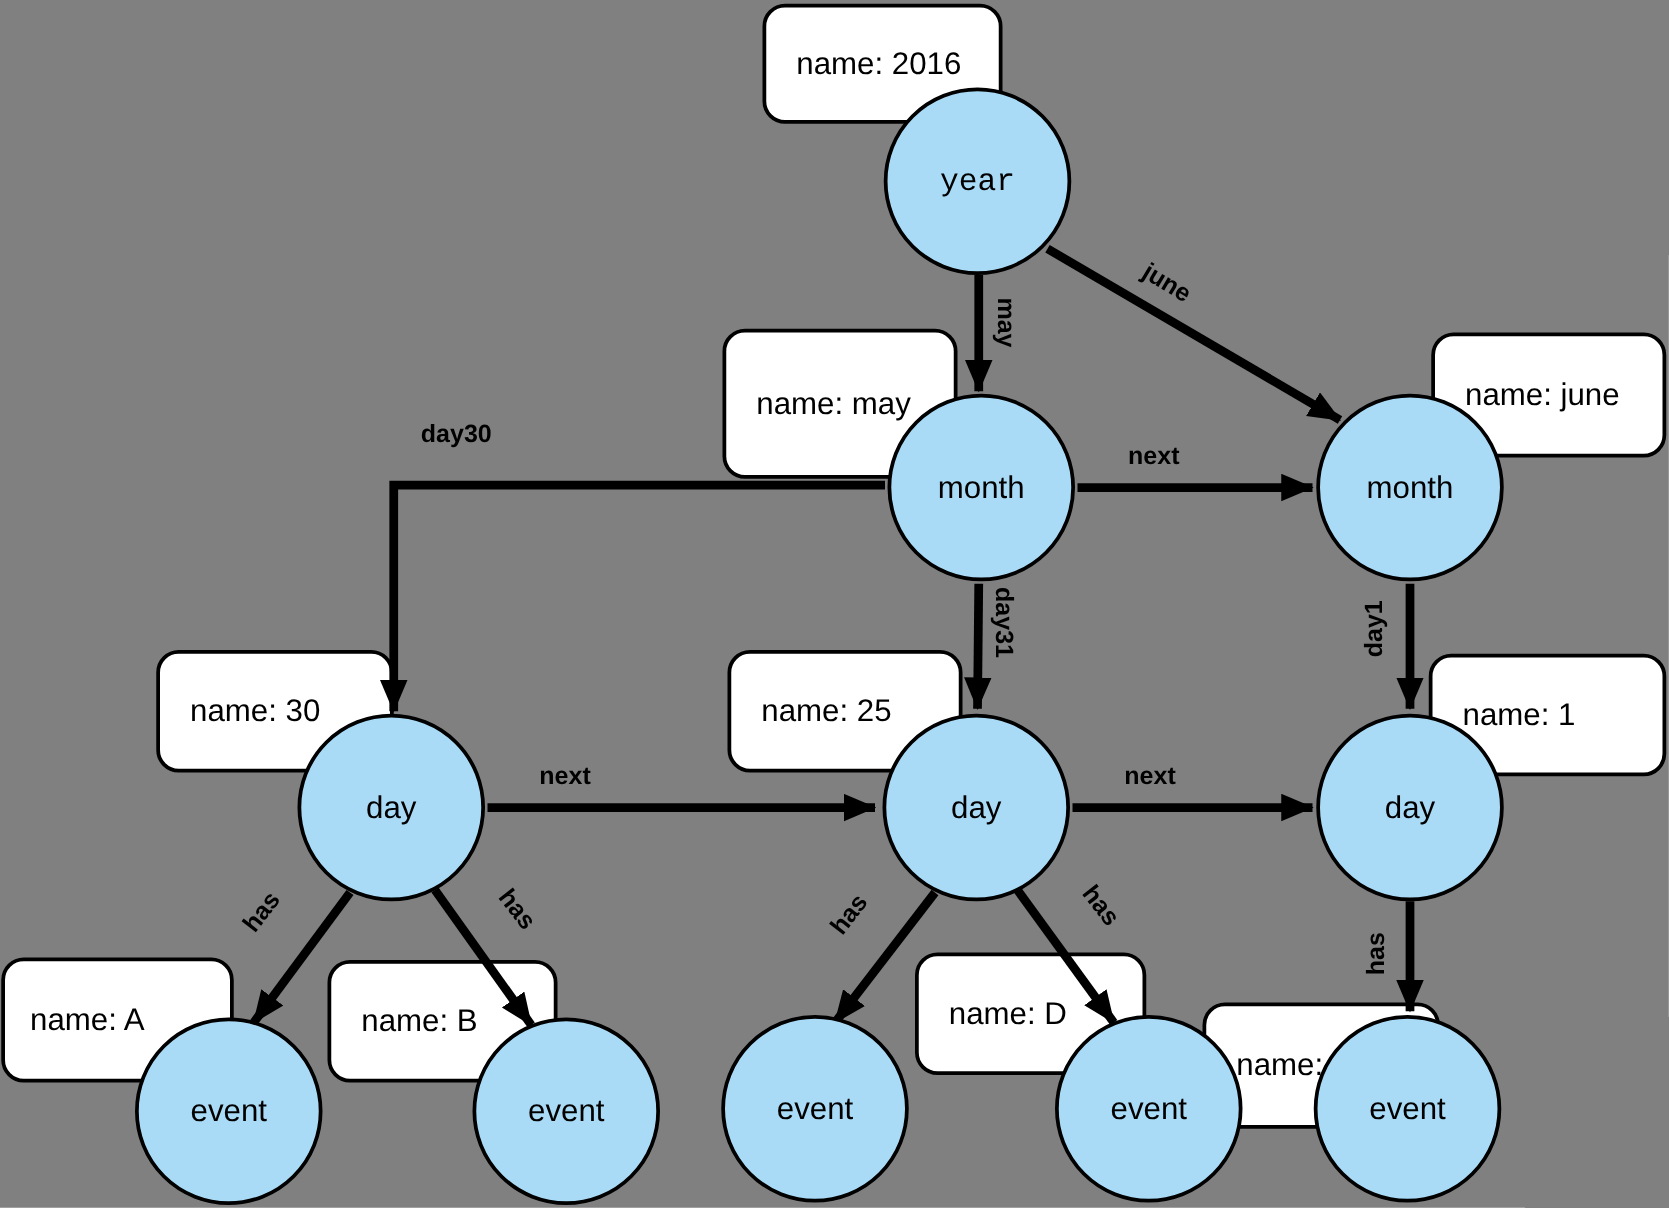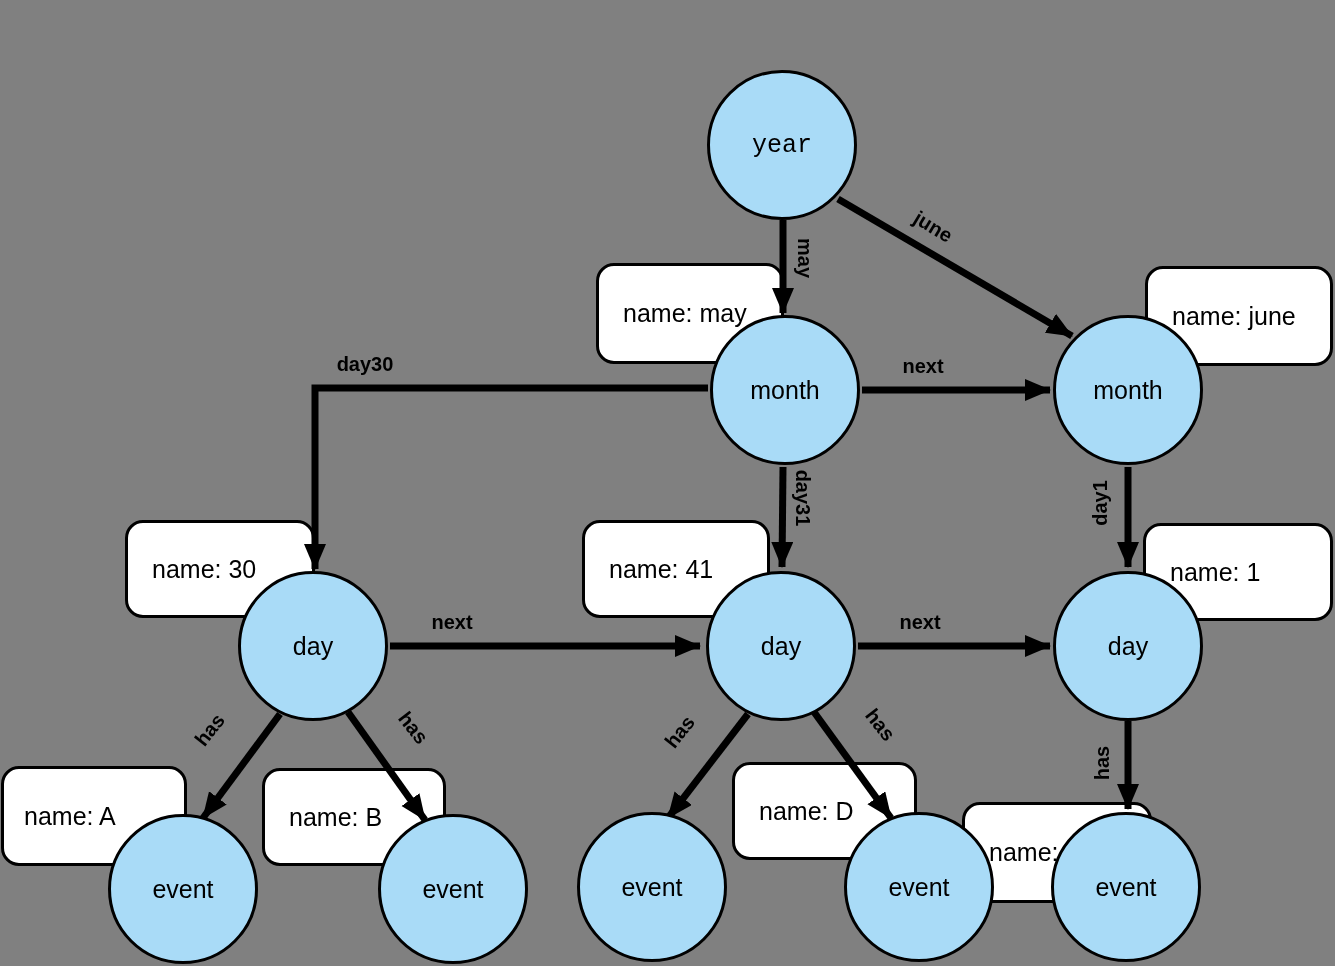--- a/index.html
+++ b/index.html
@@ -54,24 +54,25 @@
     font-weight: bold;
     white-space: nowrap;
     z-index: 4;
   }
 </style>
 </head>
 <body>
 
 <div id="canvas">
 
-  <div class="pbox" style="left:596px; top:263px; width:188px; height:101px;">name: may</div>
+  <div class="pbox" style="left:610px; top:3px;   width:192px; height:96px;">name: 2016</div>
+  <div class="pbox" style="left:578px; top:263px; width:188px; height:120px;">name: may</div>
   <div class="pbox" style="left:1145px;top:266px; width:188px; height:100px;">name: june</div>
   <div class="pbox" style="left:112px; top:520px; width:190px; height:98px;margin-left:13px;">name: 30</div>
-  <div class="pbox" style="left:582px; top:520px; width:188px; height:98px;">name: 41</div>
+  <div class="pbox" style="left:582px; top:520px; width:188px; height:98px;">name: 25</div>
   <div class="pbox" style="left:1143px;top:523px; width:190px; height:98px;">name: 1</div>
   <div class="pbox" style="left:1px;   top:766px; width:186px; height:100px;padding-left:20px;">name: A</div>
   <div class="pbox" style="left:262px; top:768px; width:184px; height:98px;text-align:right;">name: B</div>
   <div class="pbox" style="left:732px; top:762px; width:185px; height:98px;">name: D</div>
   <div class="pbox" style="left:962px; top:754px; width:190px; height:101px;margin-top:48px;">name: E</div>
 
   <svg id="edges-layer" width="1335" height="966">
     <defs>
       <marker id="arrow" markerUnits="userSpaceOnUse" markerWidth="28" markerHeight="24" refX="25" refY="11" orient="auto">
         <path d="M0,0 L26,11 L0,22 Z" fill="#000000"></path>
@@ -102,21 +103,21 @@
   <div class="node" style="left:1053px;top:571px;">day</div>
   <div class="node" style="left:108px; top:814px;">event</div>
   <div class="node" style="left:378px; top:814px;">event</div>
   <div class="node" style="left:577px; top:812px;">event</div>
   <div class="node" style="left:844px; top:812px;">event</div>
   <div class="node" style="left:1051px;top:812px;">event</div>
 
   <div class="elabel" style="left:804px; top:258px; transform:translate(-50%,-50%) rotate(90deg);">may</div>
   <div class="elabel" style="left:933px; top:227px; transform:translate(-50%,-50%) rotate(31deg);">june</div>
   <div class="elabel" style="left:923px; top:366px; transform:translate(-50%,-50%);">next</div>
-  <div class="elabel" style="left:365px; top:364px; transform:translate(-50%,-50%);text-align:right;">day30</div>
+  <div class="elabel" style="left:365px; top:348px; transform:translate(-50%,-50%);text-align:right;">day30</div>
   <div class="elabel" style="left:802px; top:498px; transform:translate(-50%,-50%) rotate(90deg);">day31</div>
   <div class="elabel" style="left:1100px;top:503px; transform:translate(-50%,-50%) rotate(-90deg);">day1</div>
   <div class="elabel" style="left:452px; top:622px; transform:translate(-50%,-50%);">next</div>
   <div class="elabel" style="left:920px; top:622px; transform:translate(-50%,-50%);">next</div>
   <div class="elabel" style="left:210px; top:730px; transform:translate(-50%,-50%) rotate(-52deg);">has</div>
   <div class="elabel" style="left:413px; top:728px; transform:translate(-50%,-50%) rotate(52deg);">has</div>
   <div class="elabel" style="left:680px; top:732px; transform:translate(-50%,-50%) rotate(-52deg);">has</div>
   <div class="elabel" style="left:880px; top:725px; transform:translate(-50%,-50%) rotate(52deg);">has</div>
   <div class="elabel" style="left:1102px;top:763px; transform:translate(-50%,-50%) rotate(-90deg);">has</div>
 

